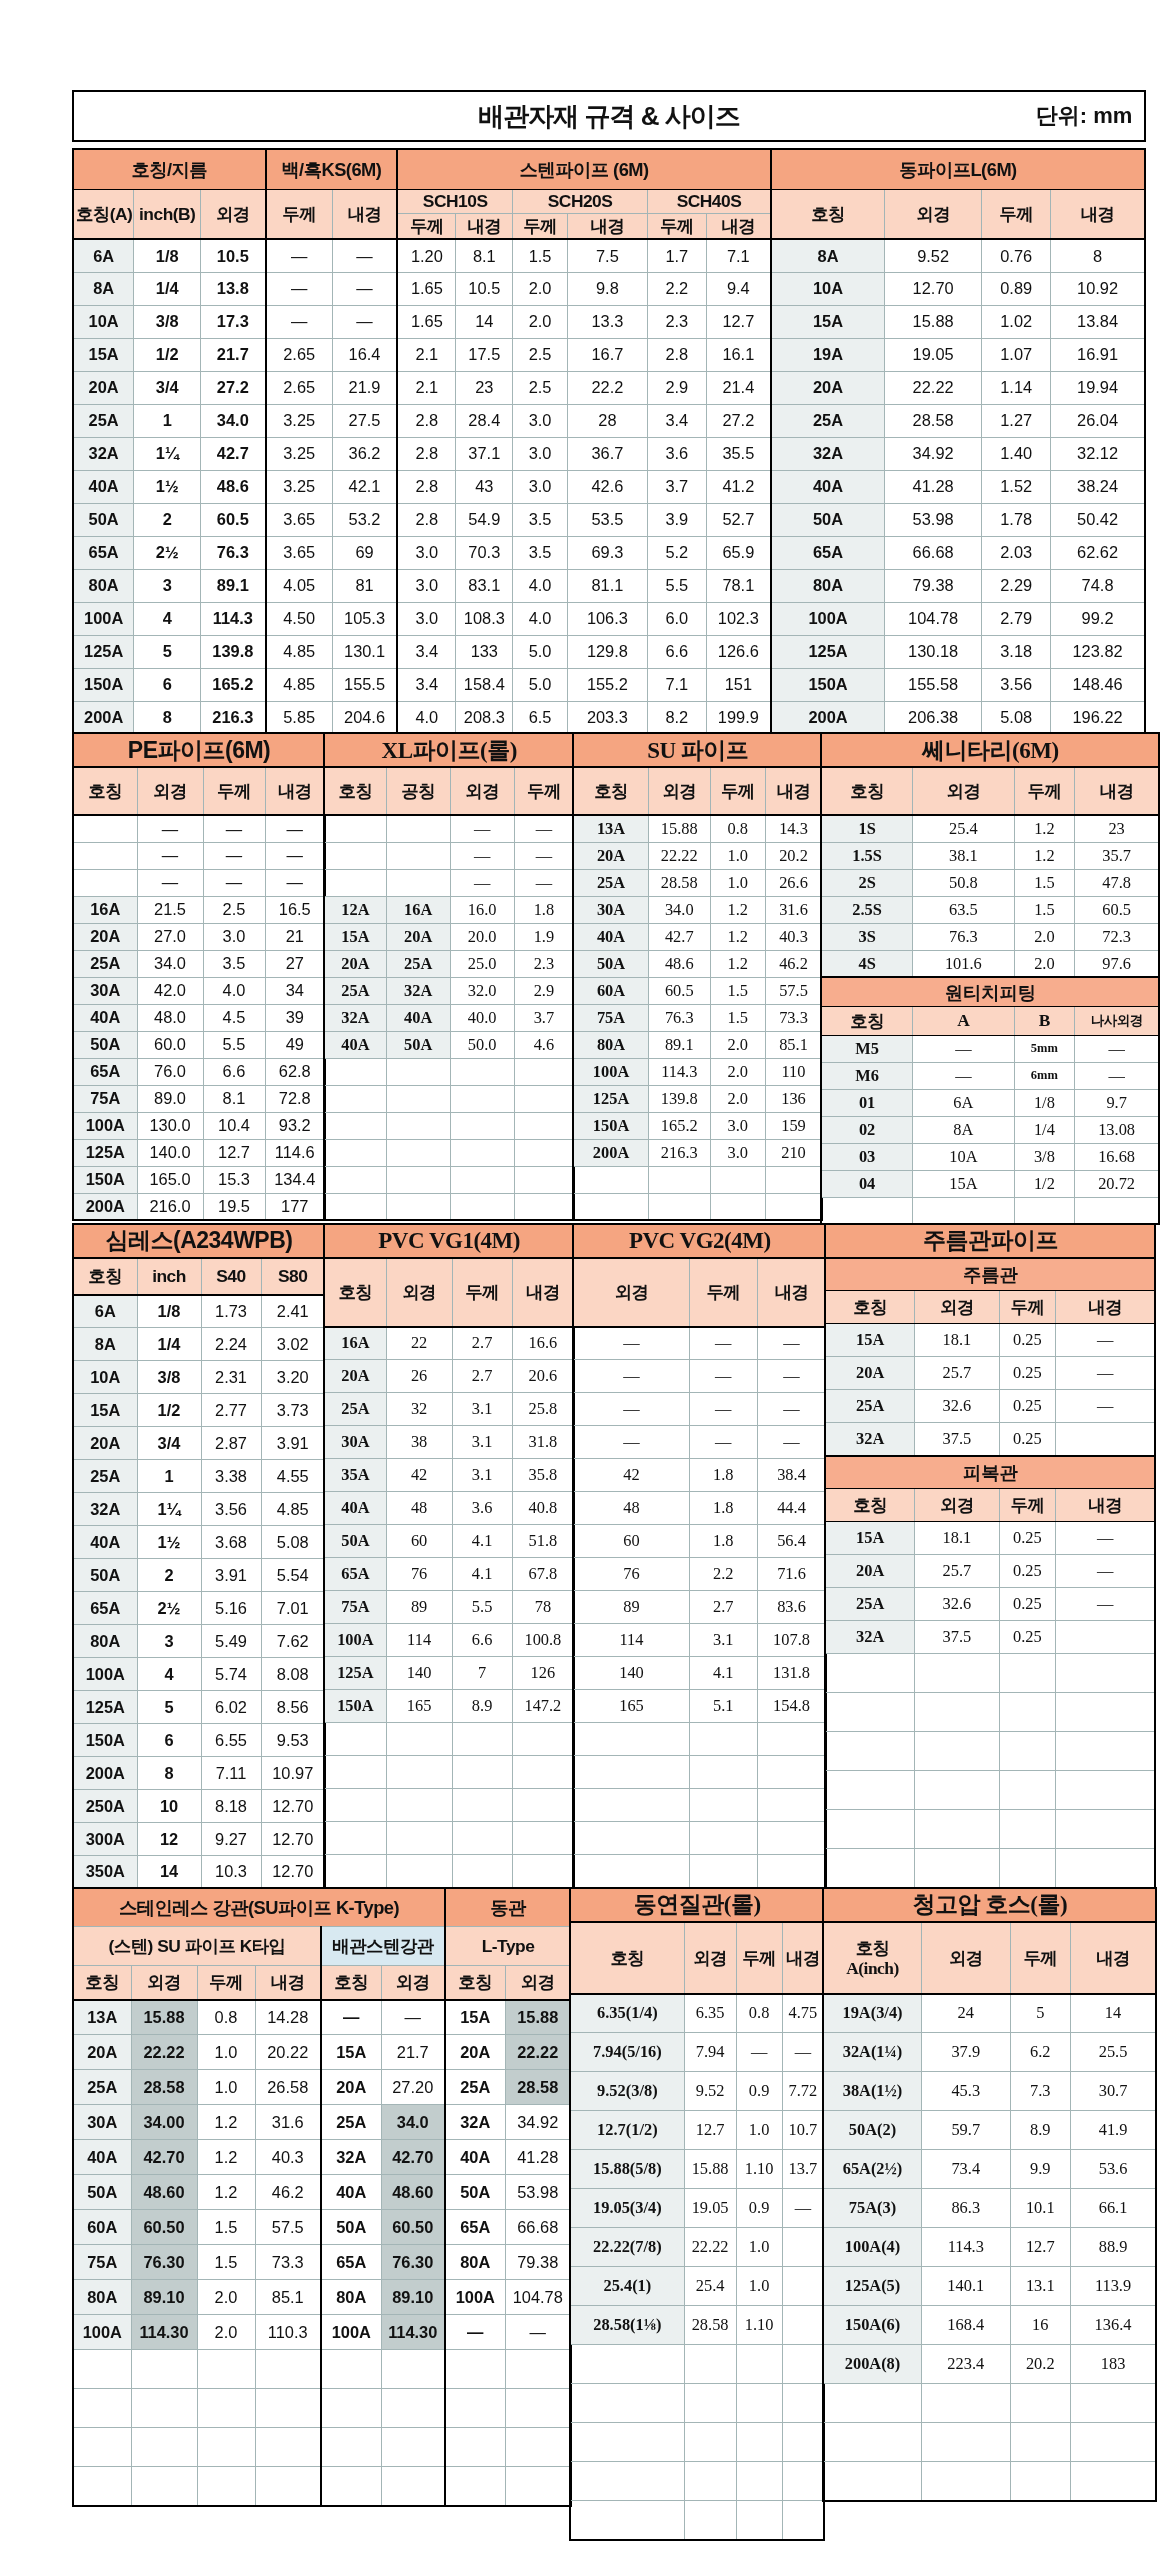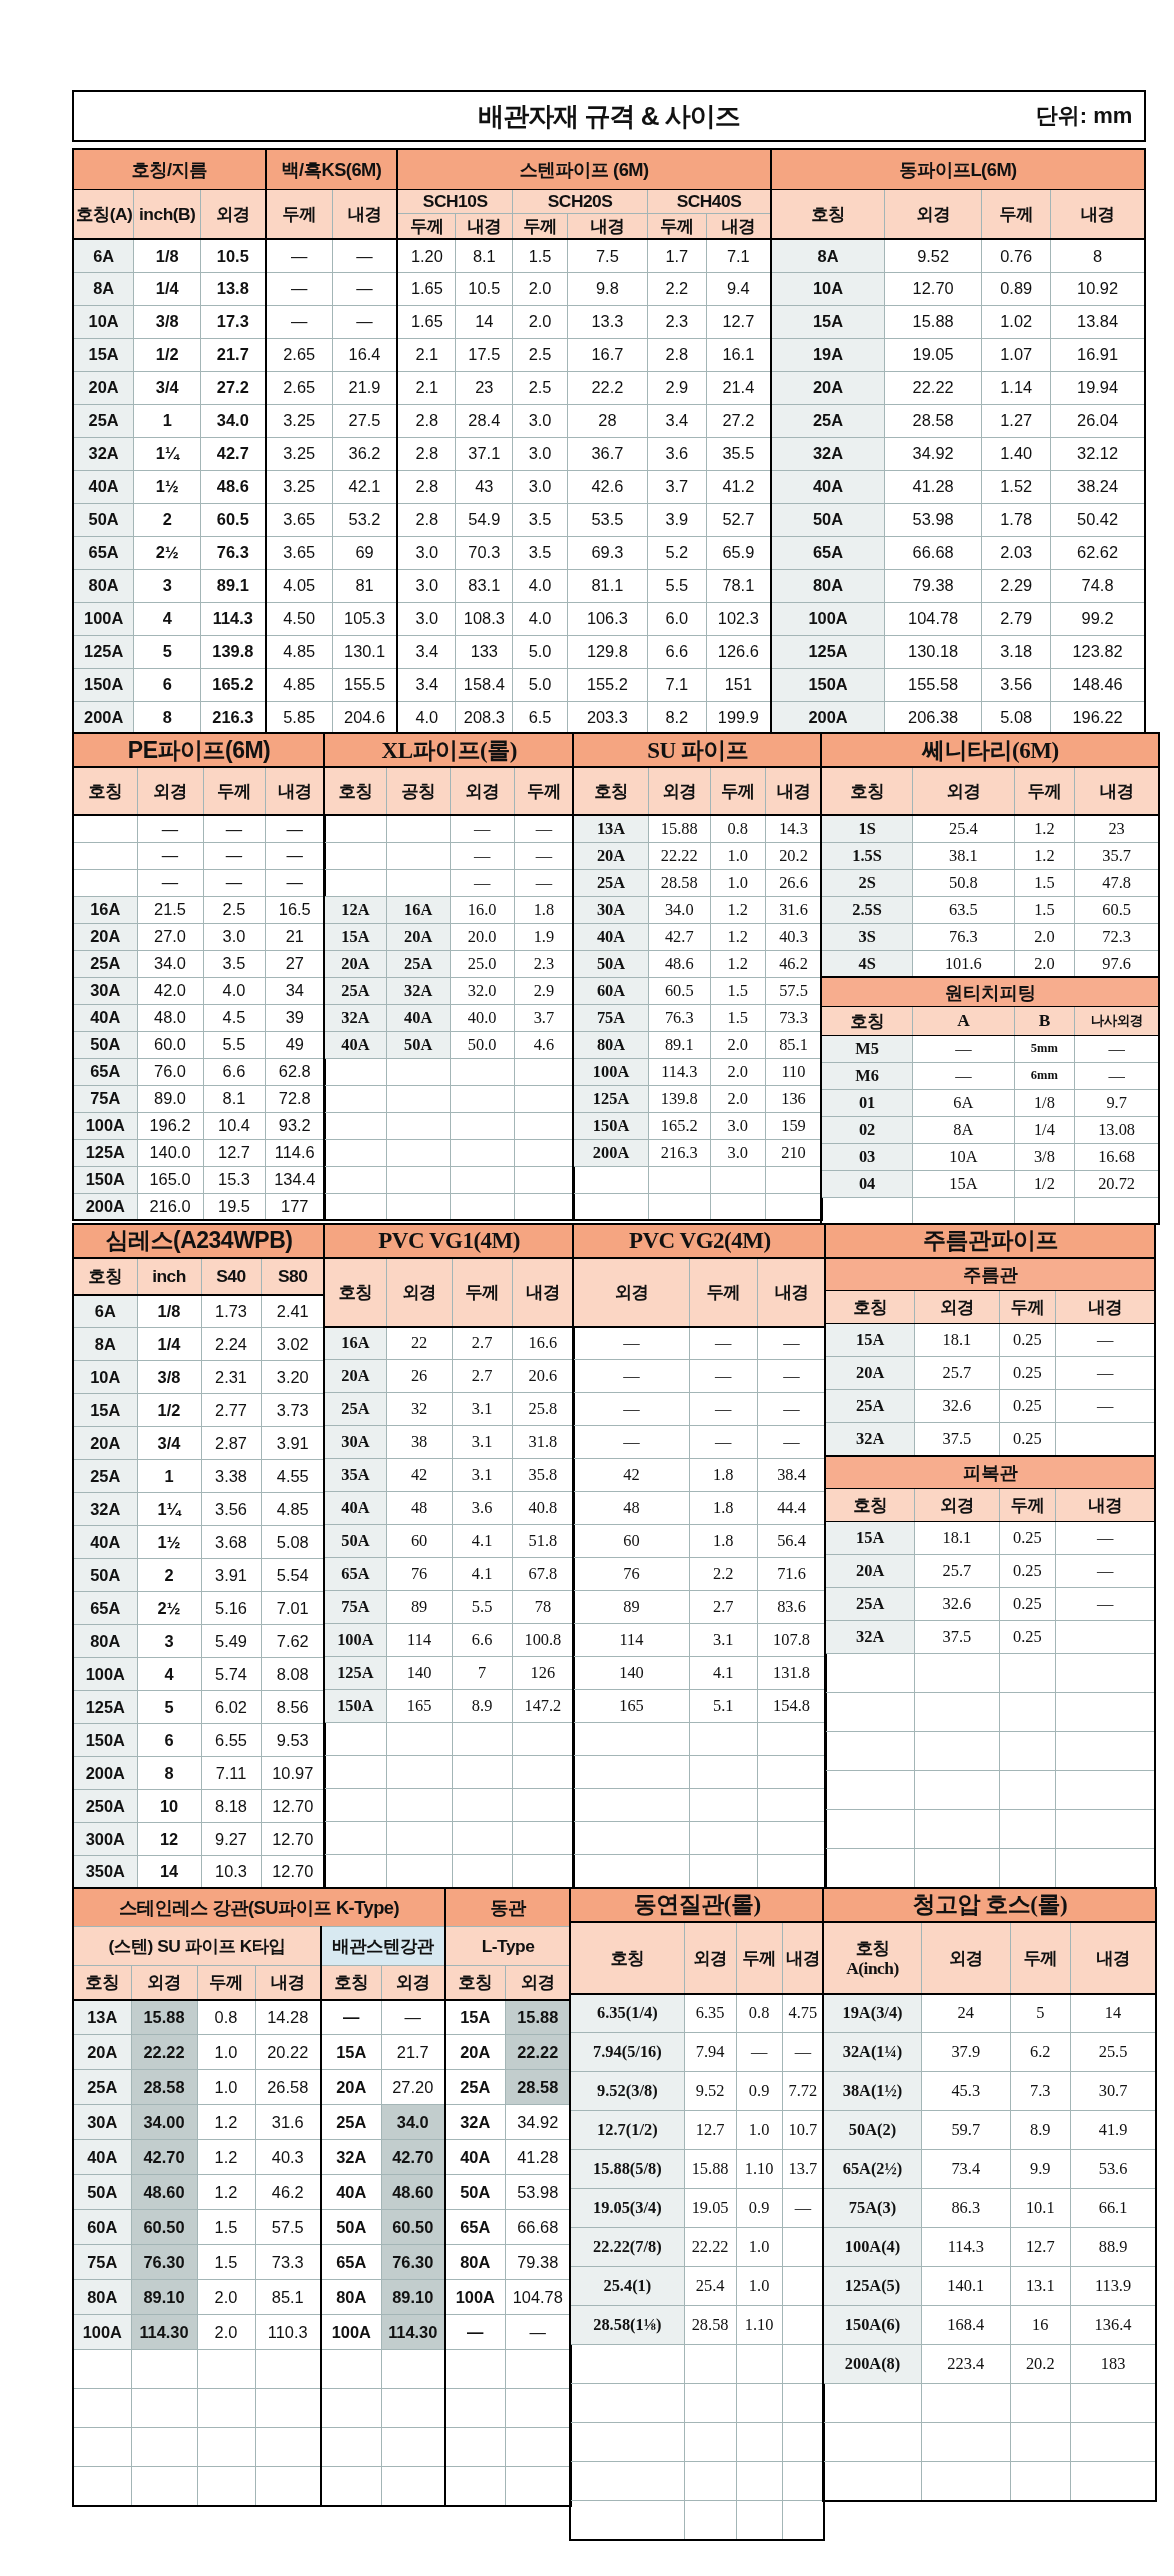--- a/index.html
+++ b/index.html
@@ -452,21 +452,21 @@
                 <td>62.8</td>
               </tr>
               <tr>
                 <td class="lbl">75A</td>
                 <td>89.0</td>
                 <td>8.1</td>
                 <td>72.8</td>
               </tr>
               <tr>
                 <td class="lbl">100A</td>
-                <td>196.2</td>
+                <td>130.0</td>
                 <td>10.4</td>
                 <td>93.2</td>
               </tr>
               <tr>
                 <td class="lbl">125A</td>
                 <td>140.0</td>
                 <td>12.7</td>
                 <td>114.6</td>
               </tr>
               <tr>

